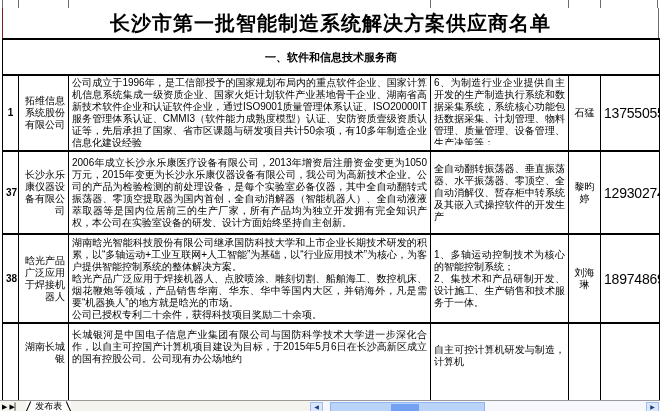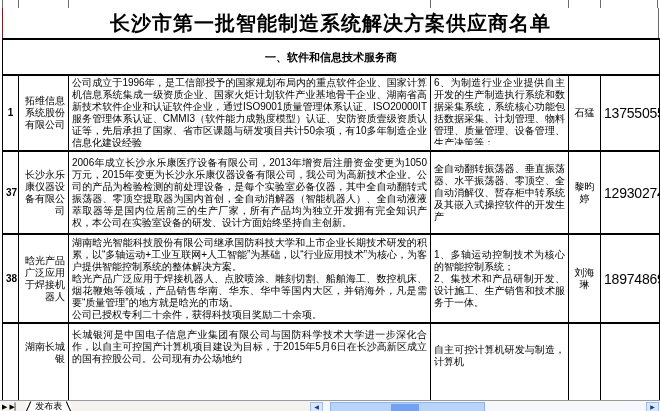--- a/index.html
+++ b/index.html
@@ -133,21 +133,21 @@
           </td>
         <td class="c-contact">黎昀婷</td>
         <td class="c-phone">12930274480</td>
       </tr>
 
       <tr class="r3">
         <td class="c-no">38</td>
         <td class="c-name">晗光产品广泛应用于焊接机器人</td>
         <td class="c-intro">
             <div class="pre">湖南晗光智能科技股份有限公司继承国防科技大学和上市企业长期技术研发的积累，以“多轴运动+工业互联网+人工智能”为基础，以“行业应用技术”为核心，为客户提供智能控制系统的整体解决方案。
-晗光产品广泛应用于焊接机器人、点胶喷涂、雕刻切割、船舶海工、数控机床、烟花鞭炮等领域，产品销售华南、华东、华中等国内大区，并销海外，凡是需要“质量管理”的地方就是晗光的市场。
+晗光产品广泛应用于焊接机器人、点胶喷涂、雕刻切割、船舶海工、数控机床、烟花鞭炮等领域，产品销售华南、华东、华中等国内大区，并销海外，凡是需要“机器换人”的地方就是晗光的市场。
 公司已授权专利二十余件，获得科技项目奖励二十余项。</div>
           </td>
         <td class="c-core">
             <div class="pre">1、多轴运动控制技术为核心的智能控制系统；
 2、集技术和产品研制开发、设计施工、生产销售和技术服务于一体。</div>
           </td>
         <td class="c-contact">刘海琳</td>
         <td class="c-phone">18974869123</td>
       </tr>
 

